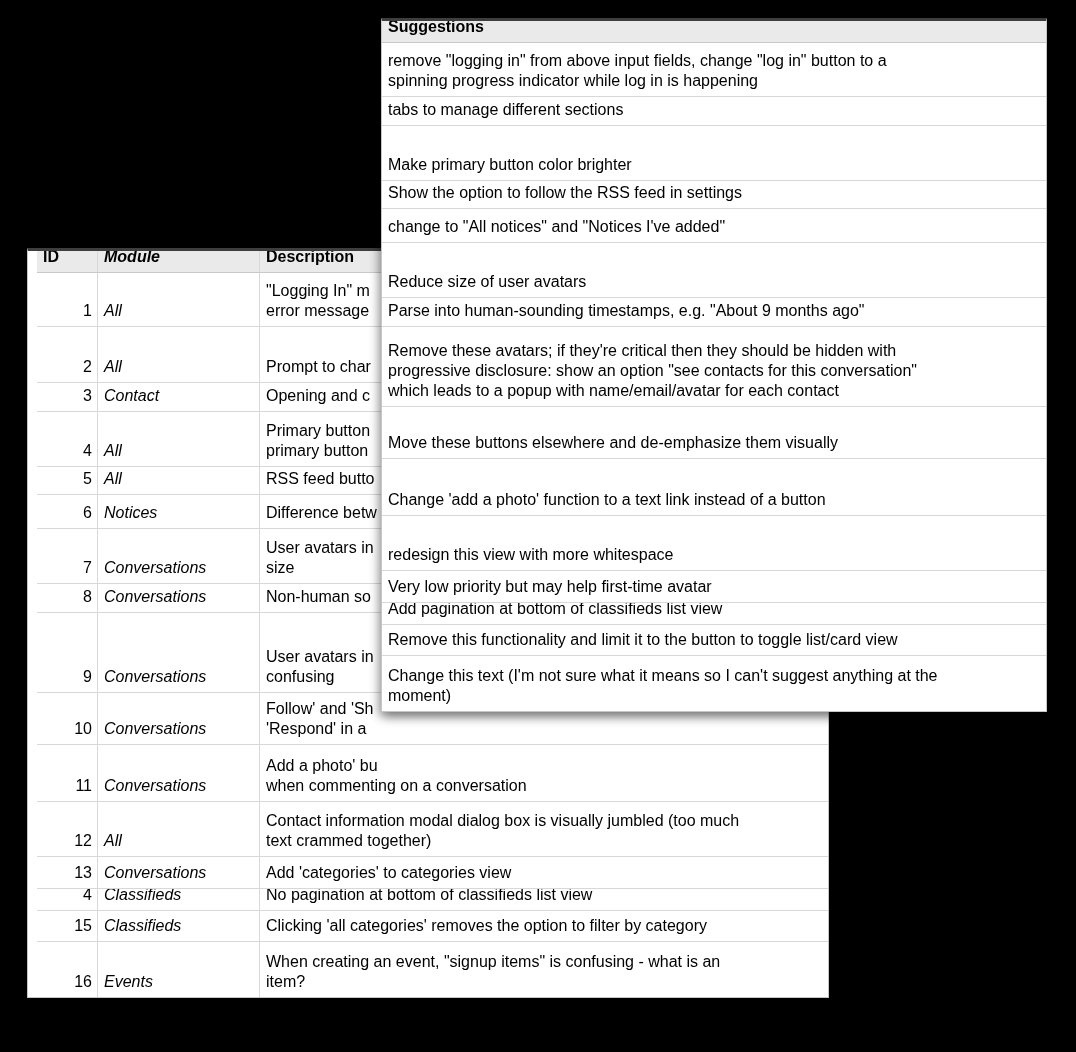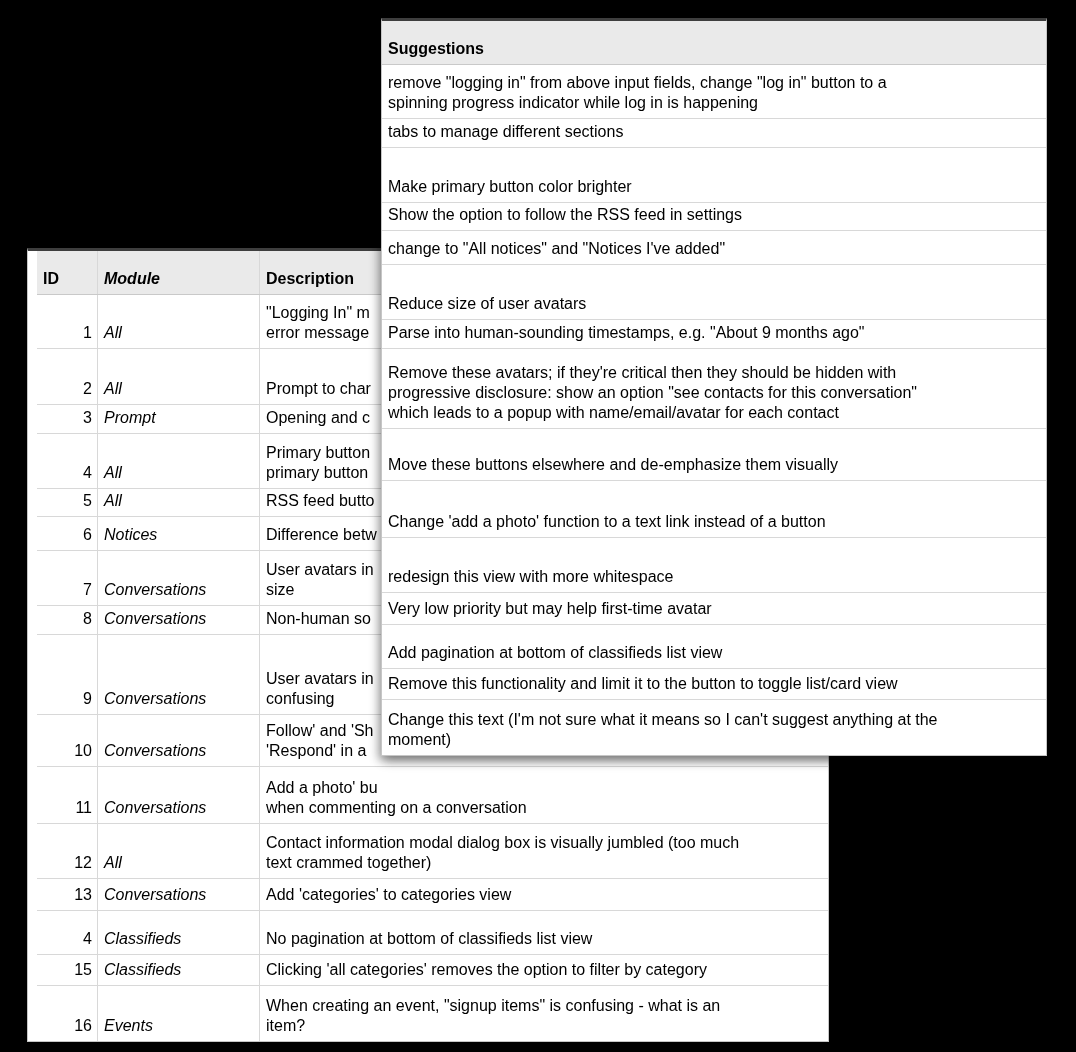--- a/index.html
+++ b/index.html
@@ -27,21 +27,21 @@
     display:flex;align-items:flex-end;
     padding:2px 5px 5px 6px;box-sizing:border-box;
     white-space:pre-line;overflow:hidden;
   }
   .cell.id{width:61px;flex:none;justify-content:flex-end;border-right:1px solid #d8d8d8;}
   .trow.header .cell.id{justify-content:flex-start;}
   .cell.module{width:162px;flex:none;border-right:1px solid #d8d8d8;font-style:italic;}
   .cell.desc{flex:1;}
   .cell.sugg{flex:1;}
   
-  .h30{height:44px}.h54{height:54px}.h56{height:56px}.h29{height:29px}
+  .h30{height:22px}.h54{height:54px}.h56{height:56px}.h29{height:29px}
   .h55{height:55px}.h28{height:28px}.h34{height:34px}.h80{height:80px}
   .h52{height:52px}.h57{height:57px}.h32{height:32px}.h31{height:31px}
 </style>
 </head>
 <body>
 
 <div class="sheet back-sheet">
   <div class="trow header h30">
     <div class="cell id">ID</div>
     <div class="cell module">Module</div>
@@ -54,21 +54,21 @@
     <div class="cell desc">"Logging In" m
 error message</div>
   </div>
   <div class="trow h56">
     <div class="cell id">2</div>
     <div class="cell module">All</div>
     <div class="cell desc">Prompt to char</div>
   </div>
   <div class="trow h29">
     <div class="cell id">3</div>
-    <div class="cell module">Prompt</div>
+    <div class="cell module">Contact</div>
     <div class="cell desc">Opening and c</div>
   </div>
   <div class="trow h55">
     <div class="cell id">4</div>
     <div class="cell module">All</div>
     <div class="cell desc">Primary button
 primary button</div>
   </div>
   <div class="trow h28">
     <div class="cell id">5</div>

